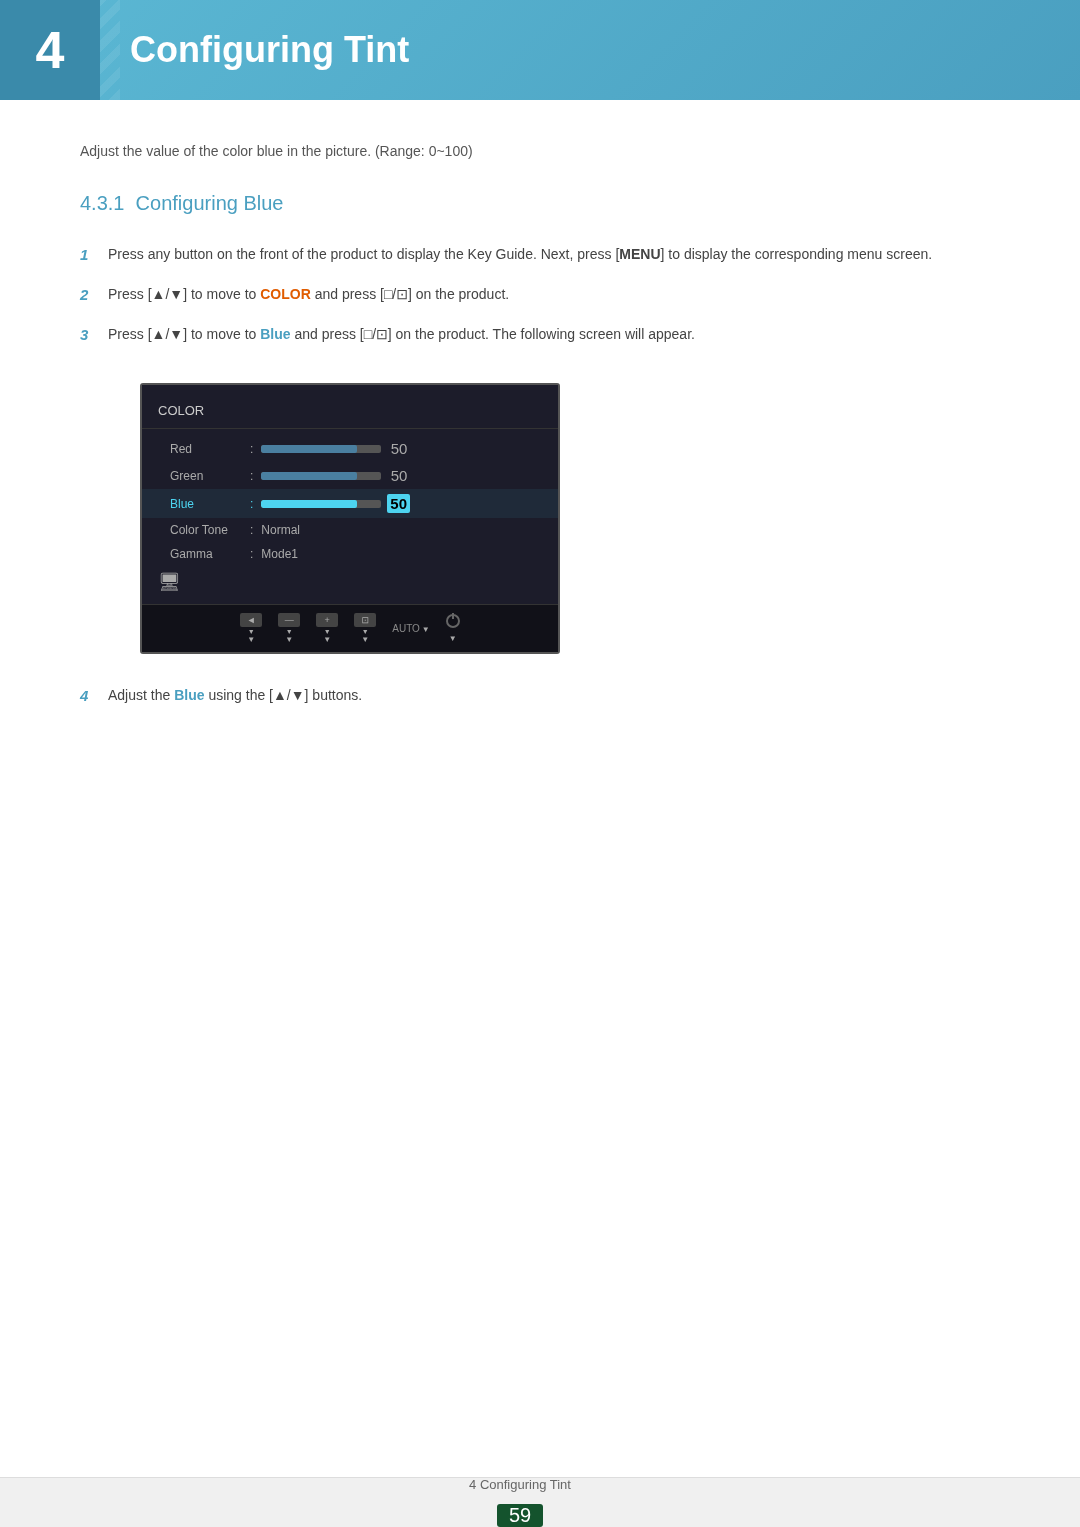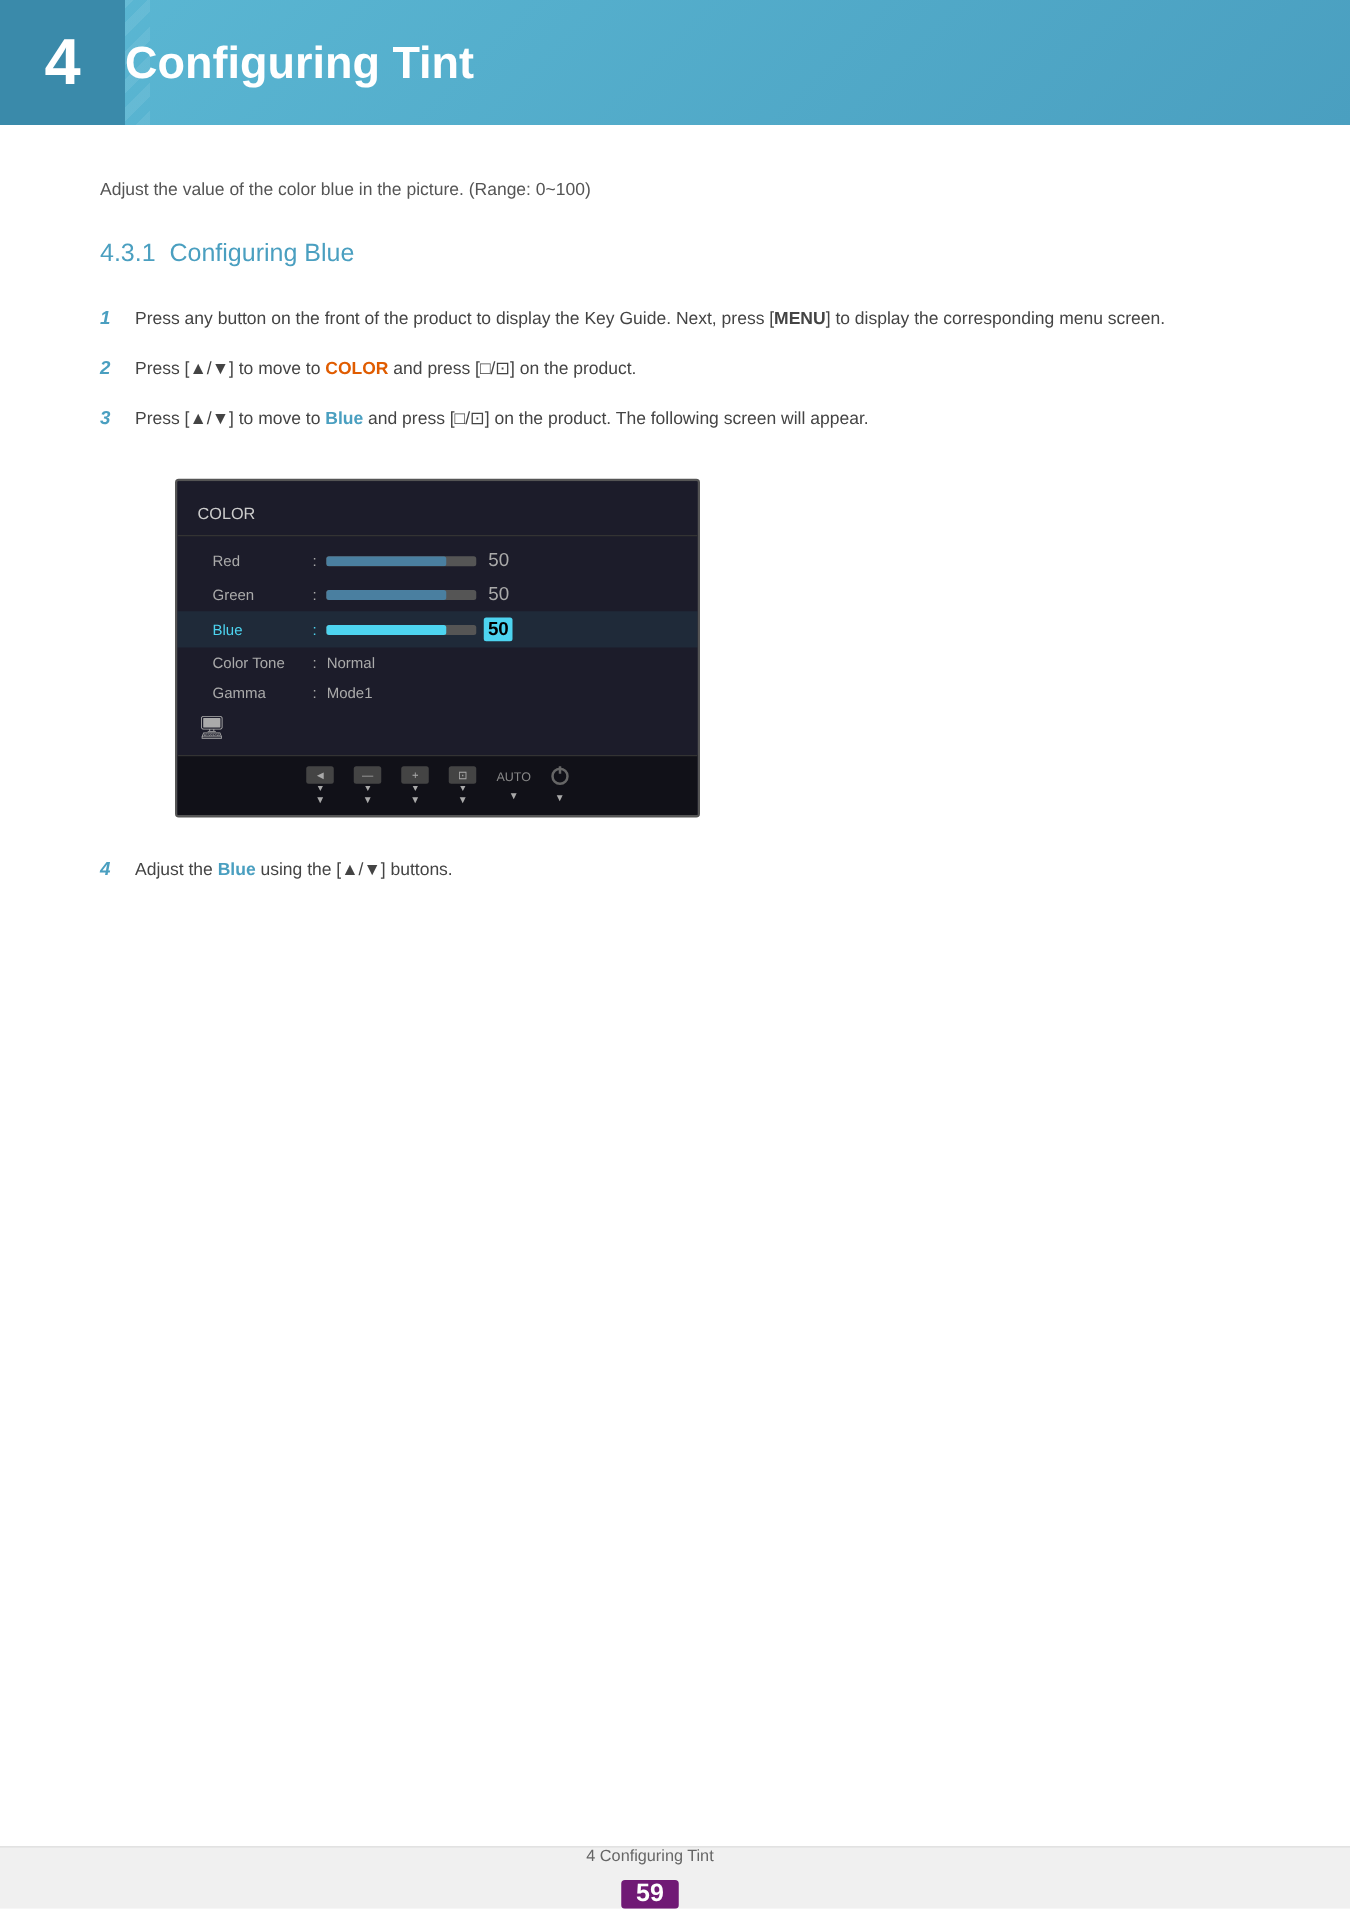--- a/index.html
+++ b/index.html
@@ -46,20 +46,21 @@
       font-size: 52px;
       font-weight: bold;
       color: #fff;
       flex-shrink: 0;
       z-index: 1;
     }
     .header-title {
       color: #fff;
       font-size: 36px;
       font-weight: bold;
+      padding-left: 30px;
       z-index: 1;
     }
 
     
     .content {
       padding: 40px 80px 80px 80px;
     }
 
     
     .section-title {
@@ -273,24 +274,24 @@
       justify-content: flex-end;
       padding-right: 40px;
       gap: 12px;
       flex-direction: column;
     }
     .footer-text {
       color: #666;
       font-size: 13px;
     }
     .footer-page {
-      background: #701a75;
+      background: #14532d;
       color: #fff;
       font-size: 20px;
-      font-weight: bold;
+      font-weight: normal;
       width: 46px;
       height: 62px;
       display: flex;
       align-items: center;
       justify-content: center;
       border-radius: 3px;
     }
   </style>
 </head>
 <body>
@@ -412,21 +413,21 @@
             <span style="color:#aaa; font-size:9px;">+</span>
           </div>
           <span style="color:#aaa; font-size:8px; margin-top:6px;">▼</span>
         </div>
         <div style="display:flex; flex-direction:column; align-items:center; gap:2px;">
           <div class="ctrl-btn">
             <span style="color:#aaa; font-size:9px;">⊡</span>
           </div>
           <span style="color:#aaa; font-size:8px; margin-top:6px;">▼</span>
         </div>
-        <div style="display:flex; flex-direction:column; align-items:center; gap:2px;">
+        <div style="display:flex; flex-direction:row; align-items:center; gap:2px;">
           <span class="ctrl-label">AUTO</span>
           <span style="color:#aaa; font-size:8px; margin-top:2px;">▼</span>
         </div>
         <div style="display:flex; flex-direction:column; align-items:center; gap:2px;">
           <div class="ctrl-power"></div>
           <span style="color:#aaa; font-size:8px; margin-top:4px;">▼</span>
         </div>
       </div>
     </div>
   </div>

